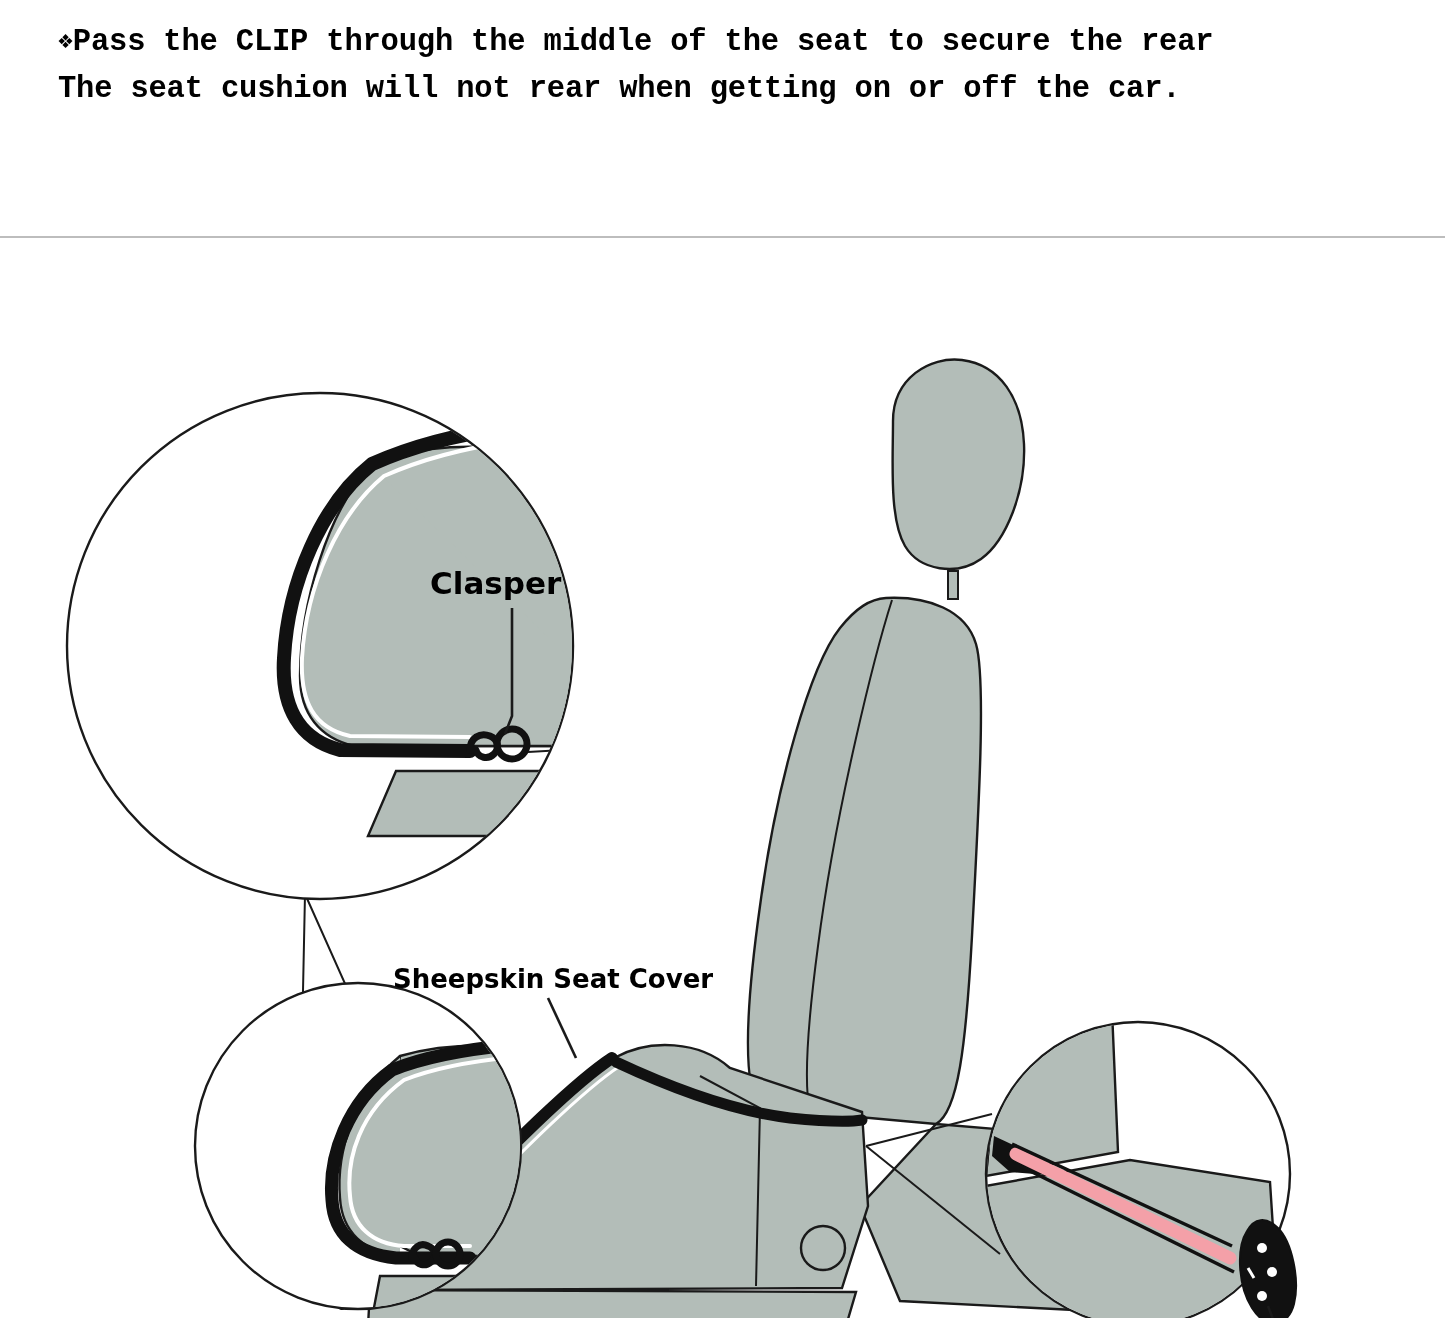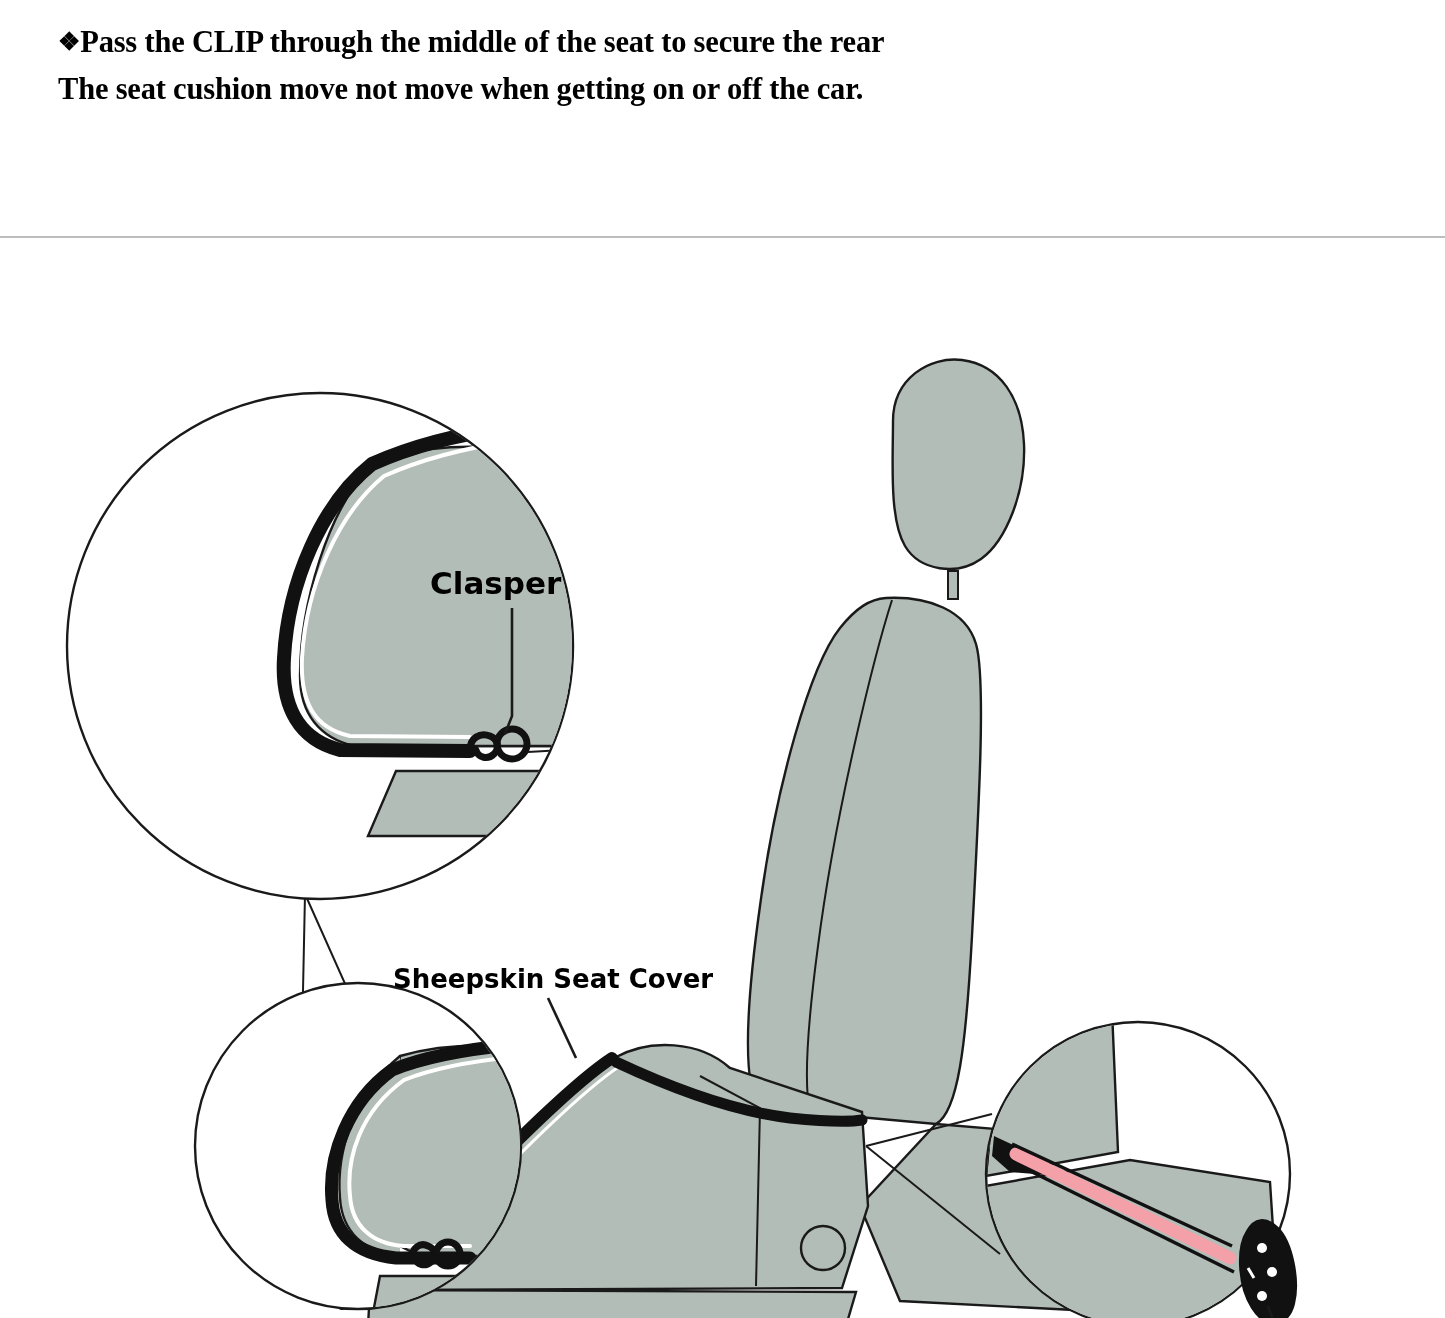--- a/index.html
+++ b/index.html
@@ -25,21 +25,21 @@
     position: absolute;
     left: 0;
     top: 0;
     width: 1445px;
     height: 238px;
     box-sizing: border-box;
     border-bottom: 2px solid #bdbdbd;
     padding: 18px 40px 0 58px;
   }
   .inst-line {
-    font-family: Liberation Serif, serif;
+    font-family: Liberation Mono, monospace;
     font-weight: bold;
     font-size: 30.5px;
     line-height: 47px;
     letter-spacing: -0.2px;
     white-space: pre-wrap;
     color: #000;
   }
   .bullet {
     font-size: 25px;
     vertical-align: 2px;
@@ -63,21 +63,21 @@
     fill: #000;
   }
 </style>
 </head>
 <body>
 
 <div id="page">
 
   <div class="instructions">
     <div class="inst-line"><span class="bullet">❖</span><span>Pass the CLIP through the middle of the seat to secure the rear</span></div>
-    <div class="inst-line">The seat cushion move not move when getting on or off the car.</div>
+    <div class="inst-line">The seat cushion will not rear when getting on or off the car.</div>
   </div>
 
   <div class="diagram-wrap">
     <svg class="diagram" viewBox="0 0 1445 1080" xmlns="http://www.w3.org/2000/svg">
 
       <path d="M893,175 C893,132 930,110 962,114 C1000,119 1022,152 1024,198 C1026,246 1006,295 981,313 C957,330 920,325 905,300 C889,273 893,215 893,175 Z" fill="#b3bdb8" stroke="#1a1a1a" stroke-width="2.4"></path>
 
       <path d="M950,325 L950,352 M956,325 L956,352" stroke="#1a1a1a" stroke-width="2.4" fill="none"></path>
       <rect x="948" y="325" width="10" height="28" fill="#b3bdb8" stroke="#1a1a1a" stroke-width="2"></rect>
 

